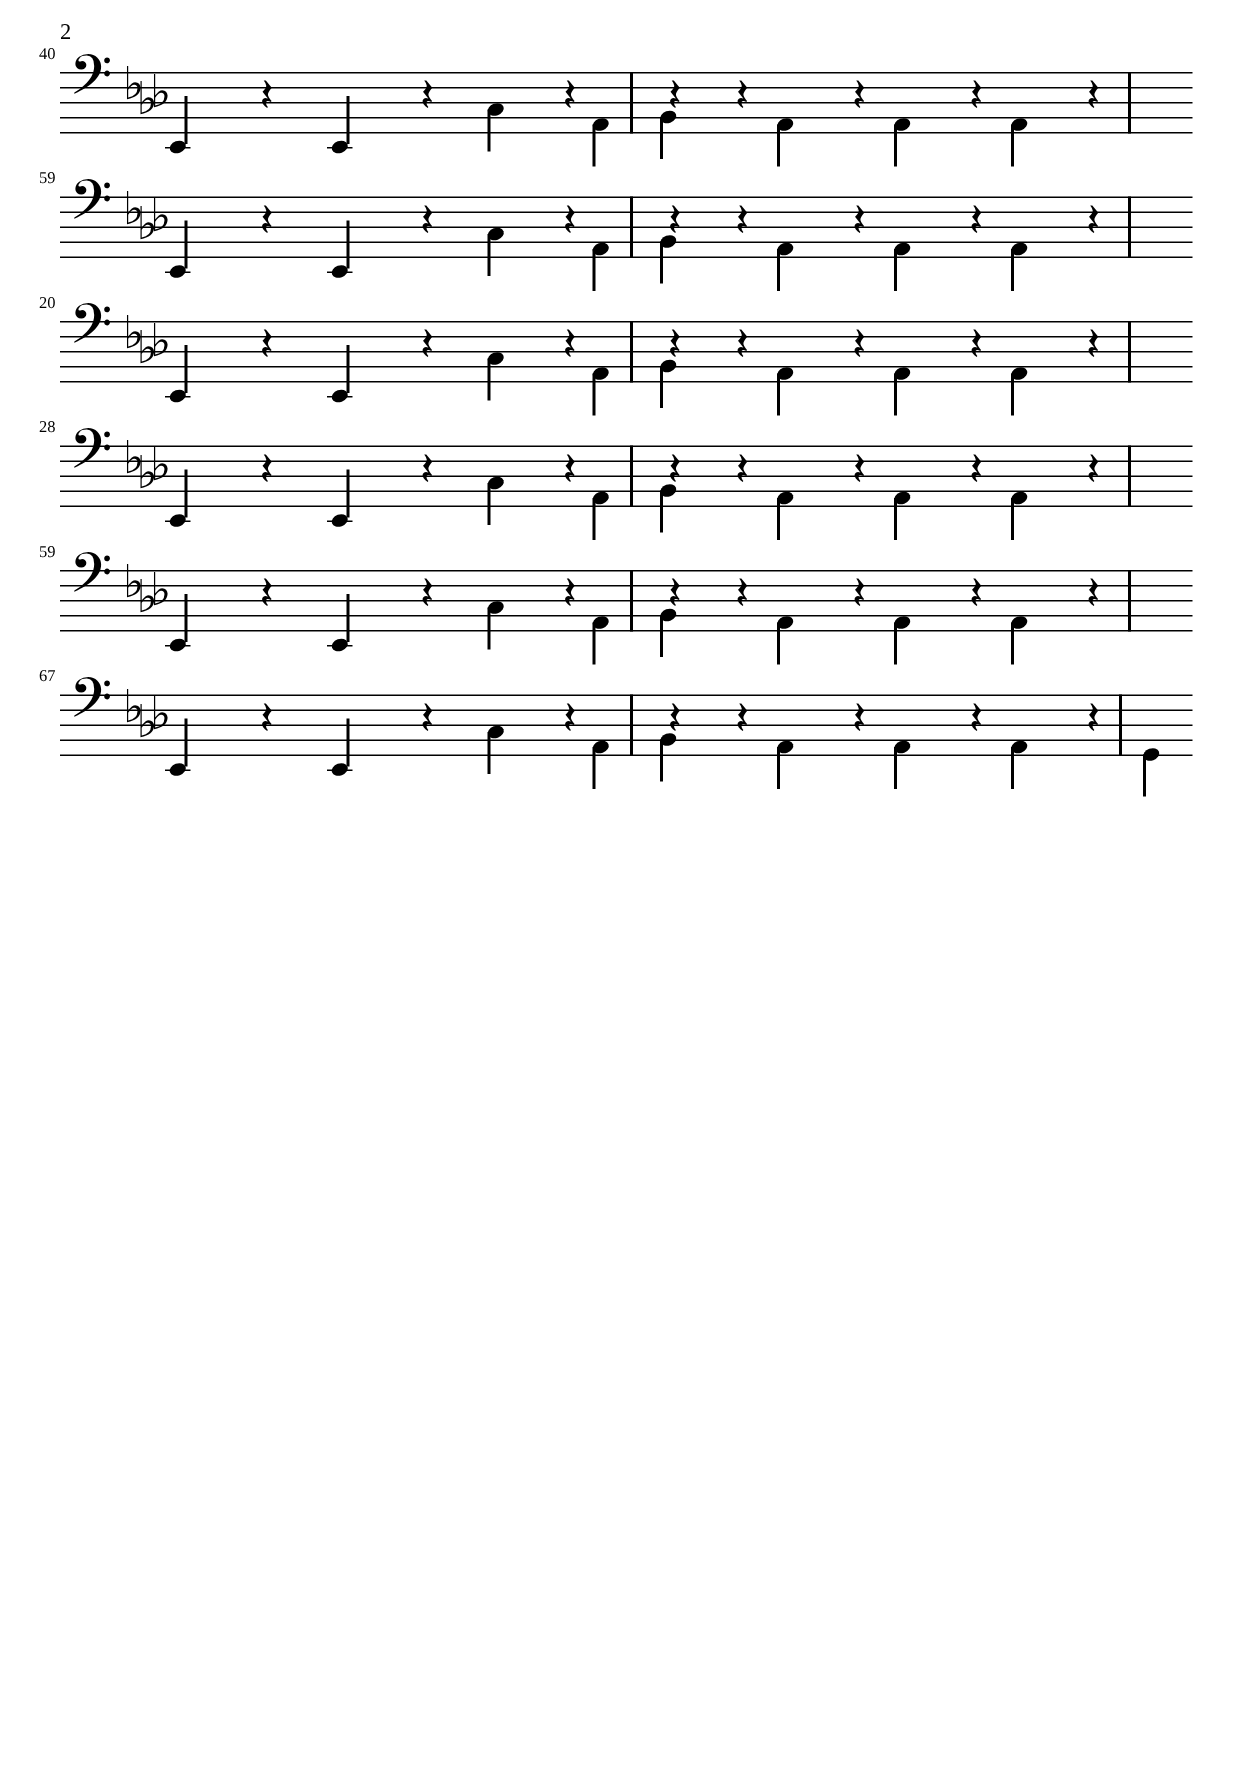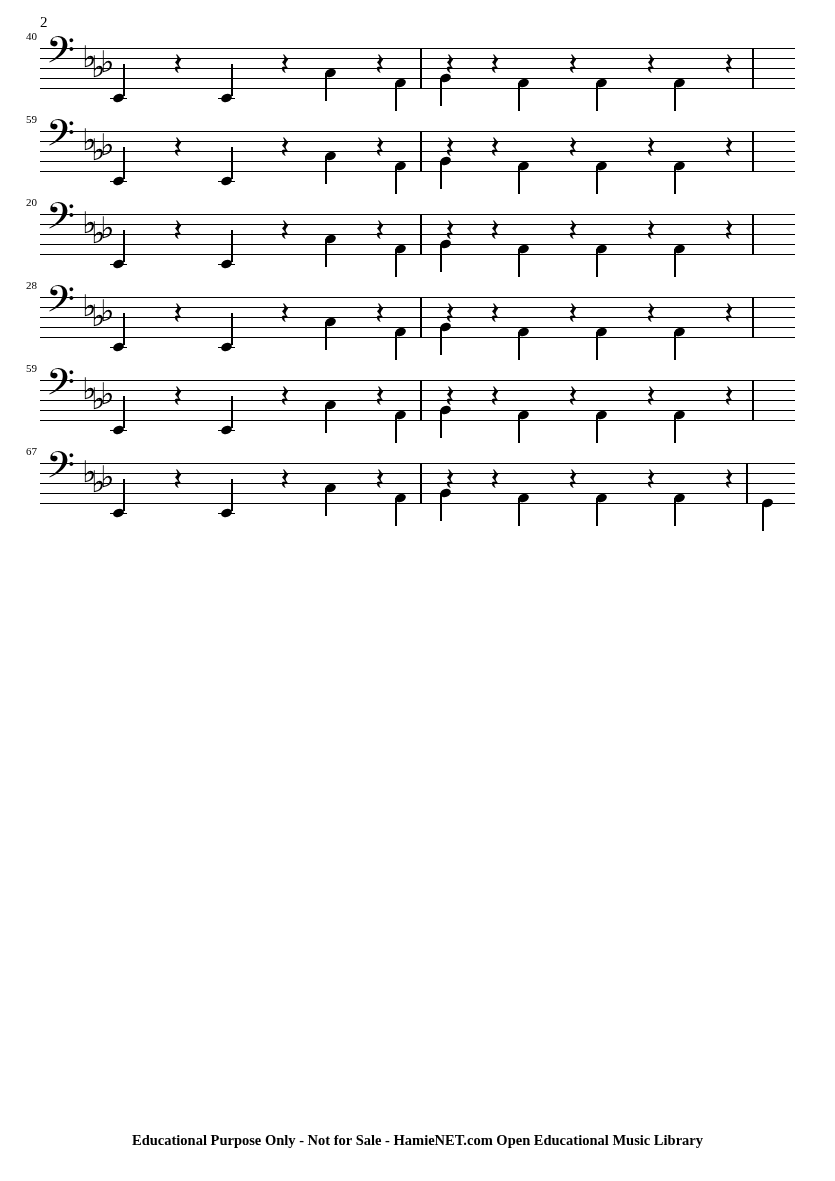--- a/index.html
+++ b/index.html
@@ -406,15 +406,14 @@
       <div class="rest" style="left:606px">𝄽</div>
       <div class="note" style="left:634px;top:31px"></div>
       <div class="stem" style="left:634px;top:35px;height:28px"></div>
       <div class="rest" style="left:684px">𝄽</div>
       <div class="barline" style="left:706px"></div>
       <div class="note" style="left:722px;top:36px"></div>
       <div class="stem" style="left:722px;top:40px;height:28px"></div>
     </div>
   </div>
 
-  <div class="footer">Educational Purpose Only - Not for Sale - HamieNET.com Open Educational Music Library</div>
 
 </div>
 
 </body></html>

